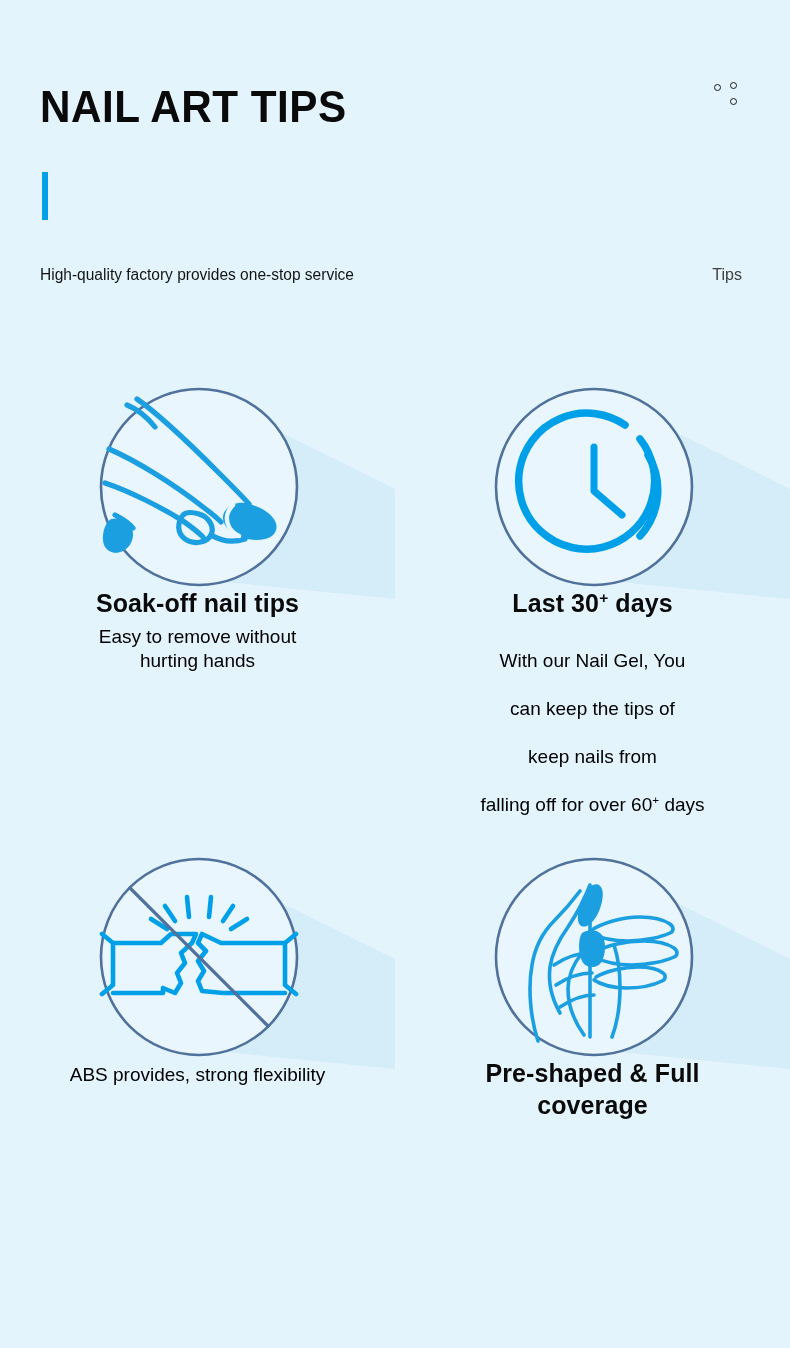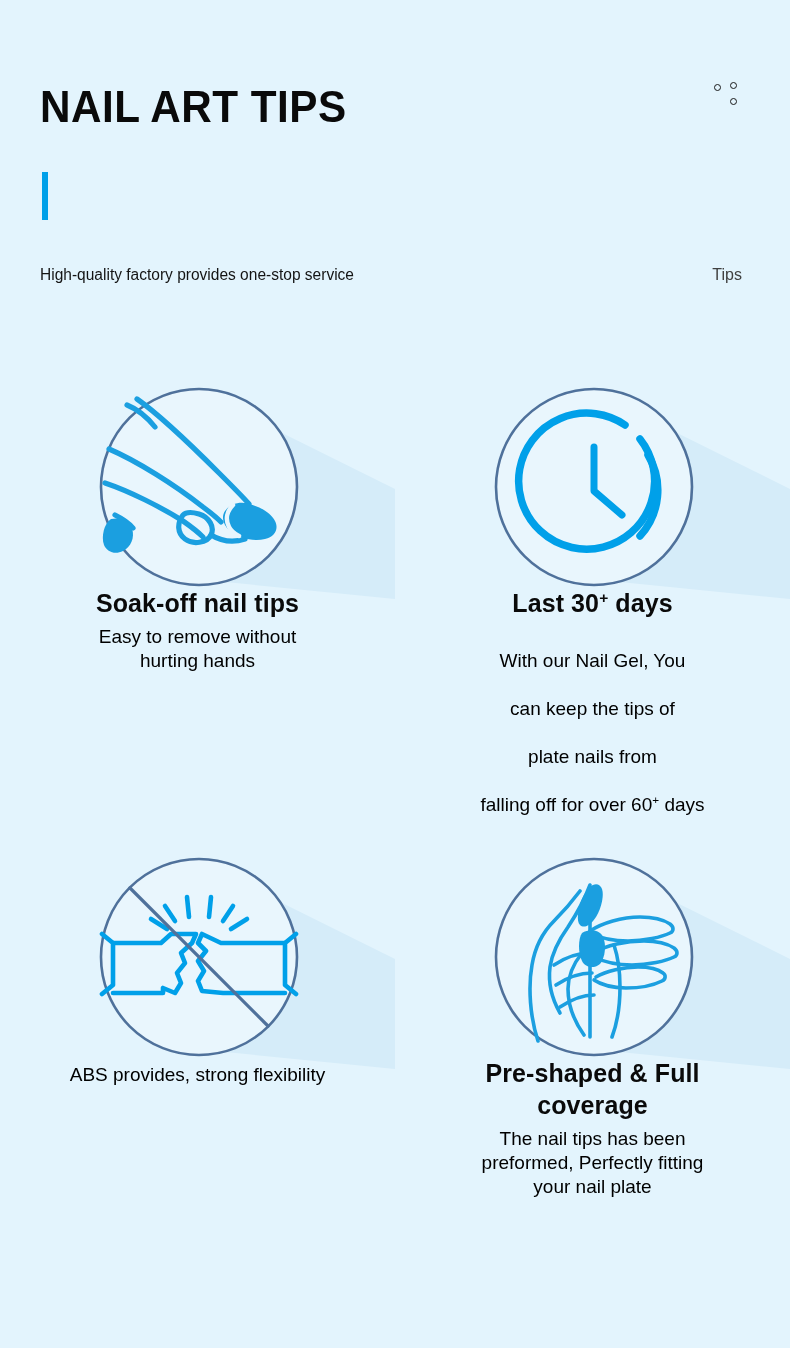--- a/index.html
+++ b/index.html
@@ -230,21 +230,21 @@
             <path d="M154,68 A68,68 0 0 1 146,149" fill="none" stroke="#00a0e9" stroke-width="7.5" stroke-linecap="round"></path>
             <path d="M100,60 L100,104 L128,128" fill="none" stroke="#00a0e9" stroke-width="7" stroke-linecap="round" stroke-linejoin="round"></path>
           </svg>
         </div>
         <div class="feature-title">
           <span>Last 30</span><sup class="plus">+</sup><span> days</span>
         </div>
         <div class="feature-desc">
           <span>With our Nail Gel, You</span><br>
           <span>can keep the tips of</span><br>
-          <span>plate nails from</span><br>
+          <span>keep nails from</span><br>
           <span>falling off for over 60</span><sup class="plus">+</sup><span> days</span>
         </div>
       </div>
     </div>
 
     <div class="feature-row row2">
 
       <div class="feature col-left">
         <div class="icon-wrap">
           <svg class="icon-shadow" viewBox="0 0 395 260">
@@ -291,19 +291,16 @@
               <path d="M96,74 C108,66 128,60 146,60 C160,60 170,63 176,67 C180,70 180,74 176,76 C168,80 150,84 134,84 C118,84 104,80 96,76"></path>
               <path d="M100,96 C112,88 132,84 150,84 C164,84 174,87 180,91 C184,94 184,98 180,100 C172,104 154,108 138,108 C122,108 108,104 100,100"></path>
               <path d="M102,120 C112,114 130,110 144,110 C156,110 164,112 169,116 C172,118 172,122 168,124 C160,128 146,131 132,131 C118,131 106,127 100,123"></path>
             </g>
             <path d="M96,30 C100,26 106,26 108,32 C110,38 108,50 102,60 C97,68 90,72 86,68 C82,64 84,52 88,42 C90,37 93,33 96,30 Z" fill="#1b9fe0"></path>
             <path d="M88,76 C94,72 104,72 108,78 C112,84 112,96 108,104 C104,112 92,112 88,104 C84,96 84,82 88,76 Z" fill="#1b9fe0"></path>
           </svg>
         </div>
         <div class="feature-title" style="white-space: pre-line;">Pre-shaped &amp; Full
 coverage</div>
-        <div class="feature-desc">The nail tips has been
-preformed, Perfectly fitting
-your nail plate</div>
       </div>
     </div>
   </div>
 </div>
 
 </body></html>

